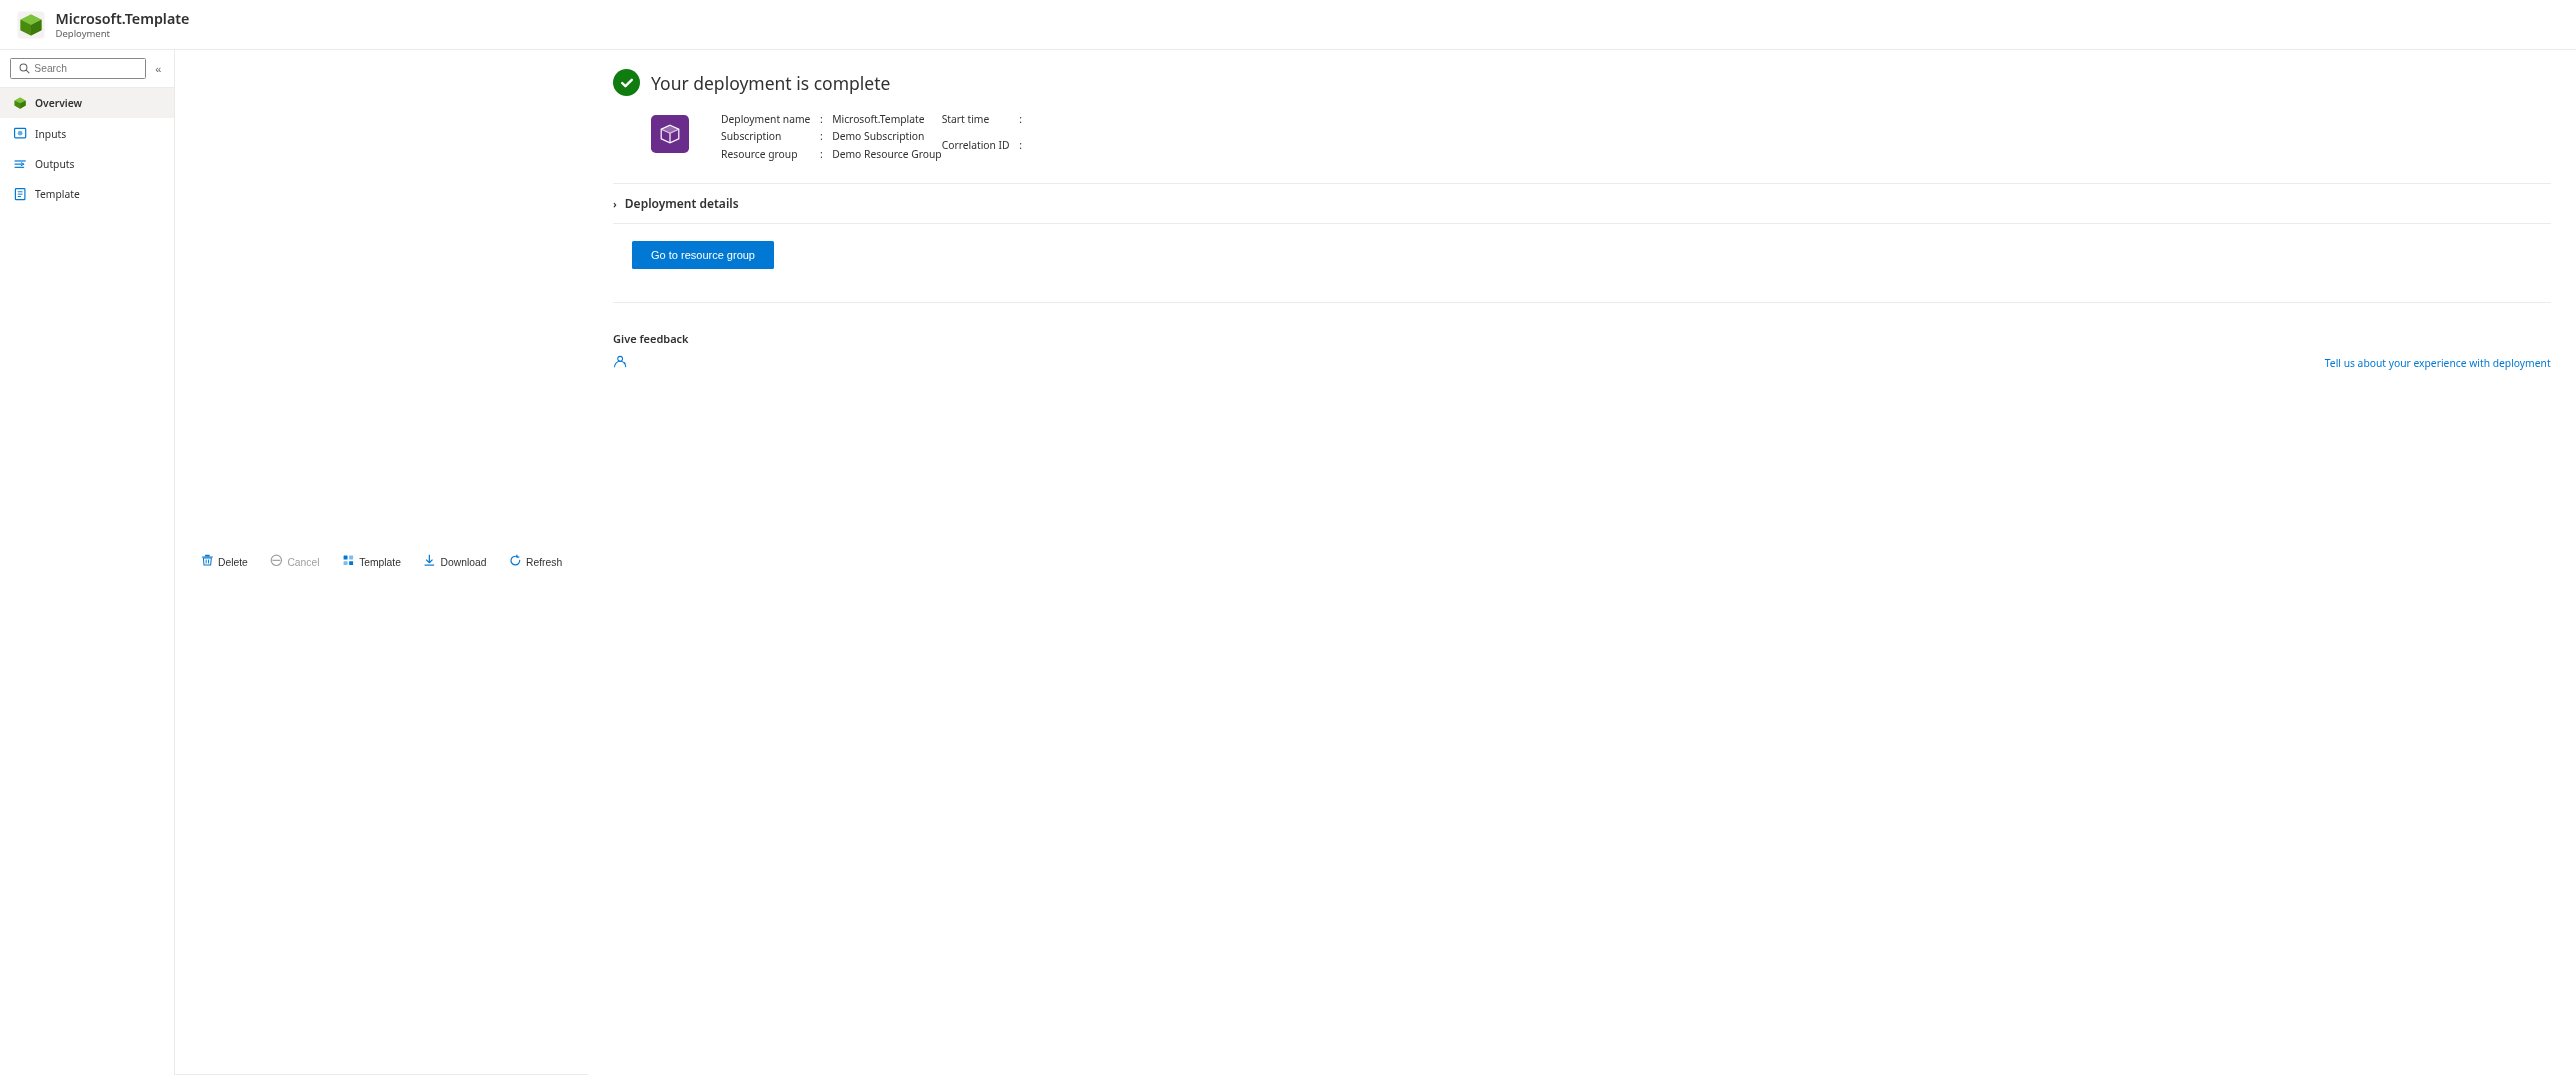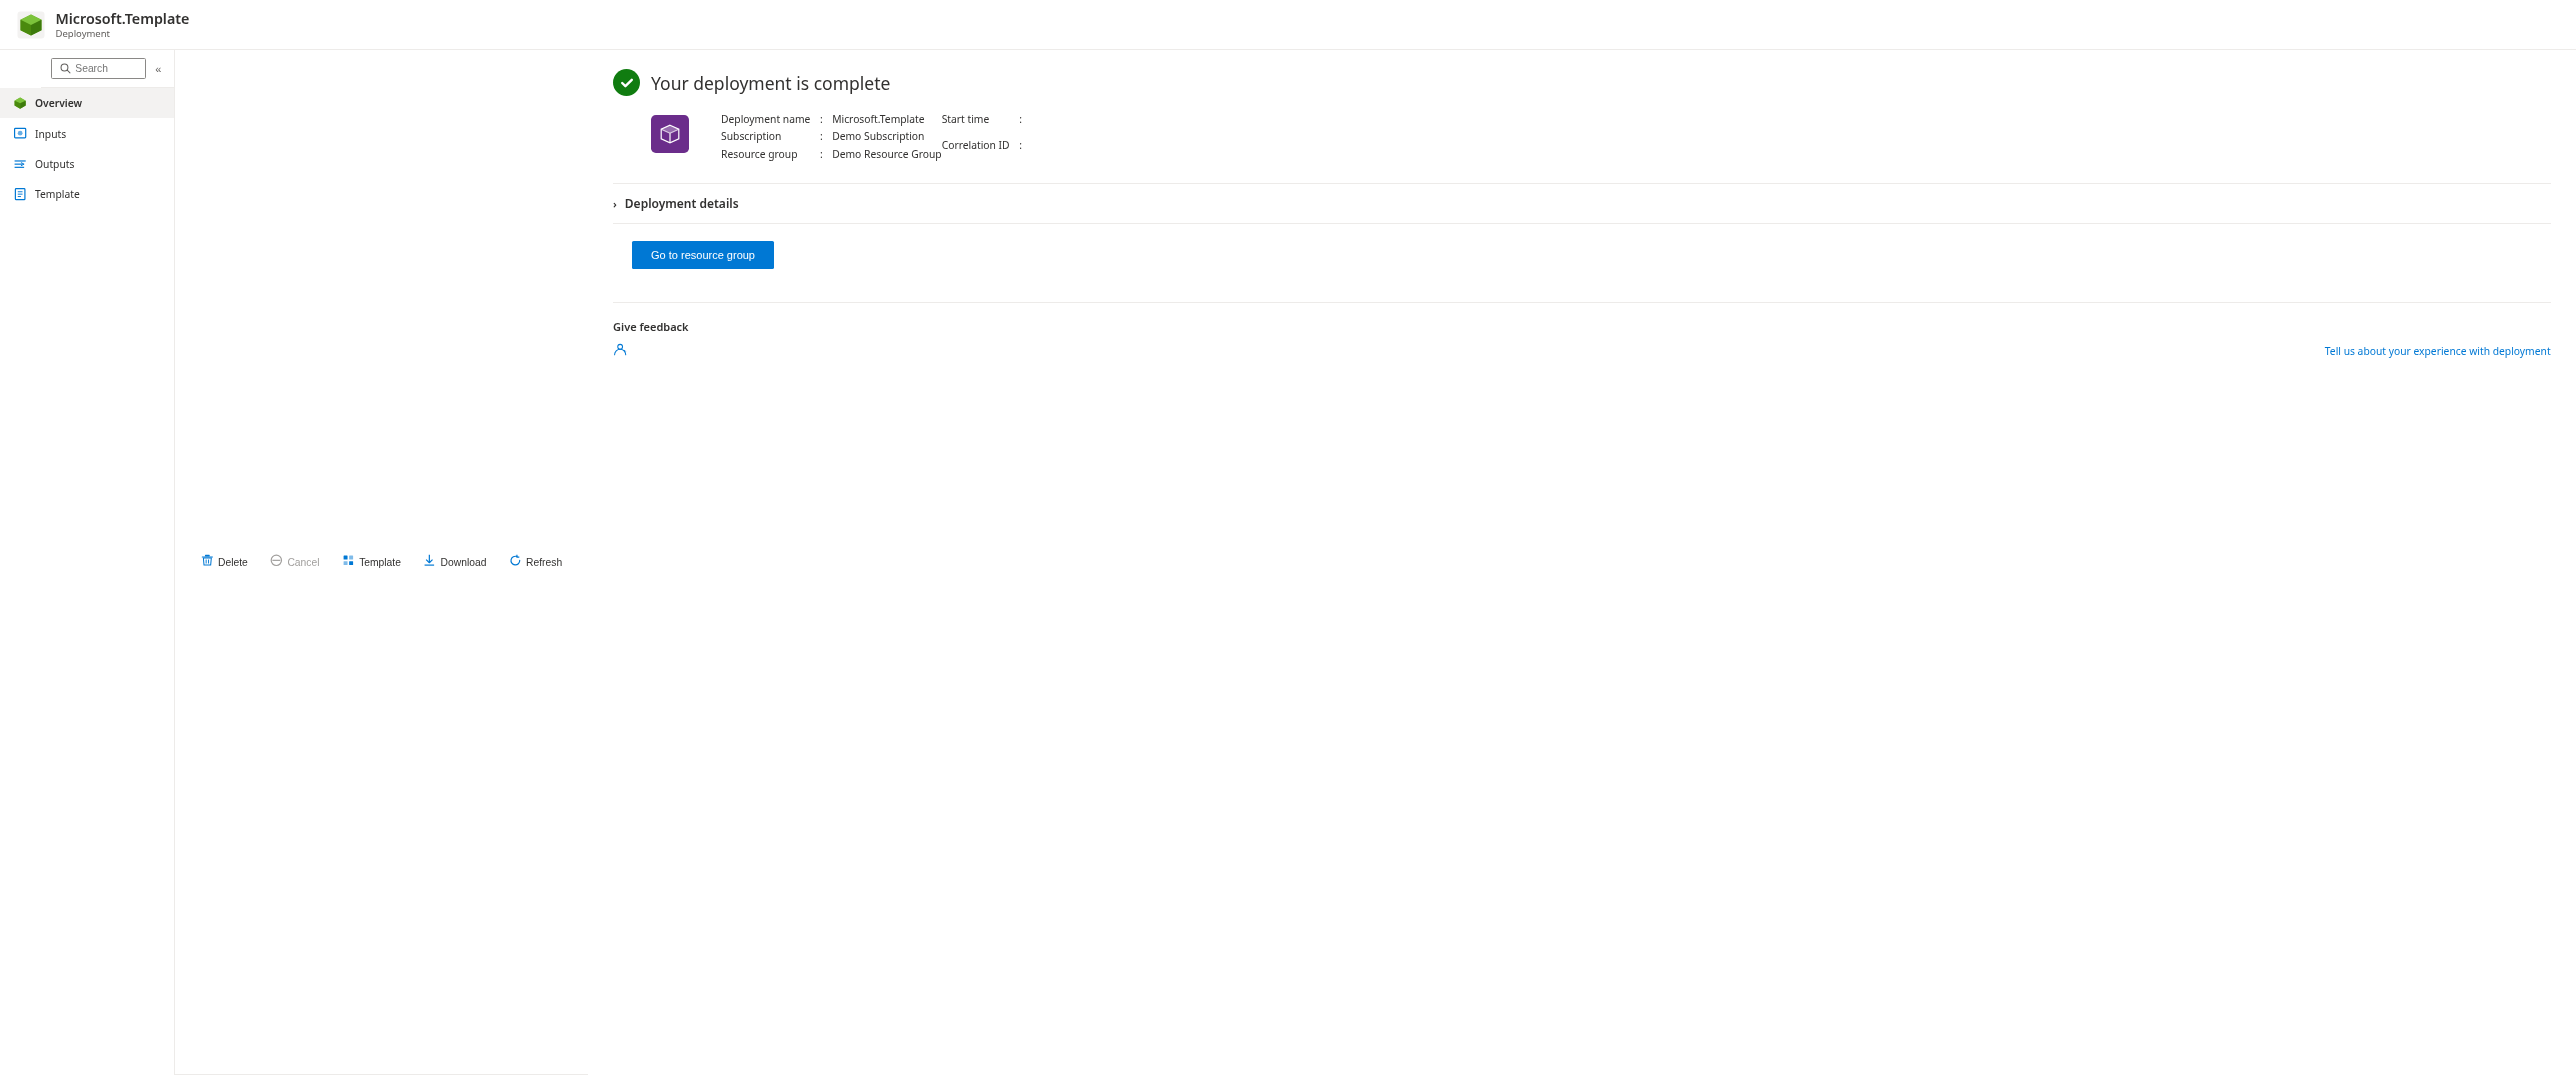--- a/index.html
+++ b/index.html
@@ -58,21 +58,20 @@
       border-right: 0.8px solid #edebe9;
       display: flex;
       flex-direction: column;
       overflow-y: auto;
     }
     .sidebar-search-area {
       padding: 8px 9.5px;
       border-bottom: 0.8px solid #edebe9;
       display: flex;
       gap: 6.4px;
-      margin-left: 41px;
     }
     .sidebar-search-input {
       flex: 1;
       border: 0.8px solid #8a8886;
       border-radius: 1.6px;
       padding: 4px 8px;
       font-size: 10.3px;
       color: #323130;
       outline: none;
       display: flex;
@@ -258,21 +257,21 @@
       cursor: pointer;
       margin-left: 19px;
       margin-top: 6.4px;
       font-weight: 400;
     }
 
     
     .feedback-section {
       margin-top: 22px;
       border-top: 0.8px solid #edebe9;
-      padding-top: 16px;
+      padding-top: 28px;
     }
     .feedback-title {
       font-size: 11px;
       font-weight: 600;
       color: #323130;
       margin-bottom: 8px;
     }
     .feedback-link {
       display: flex;
       align-items: center;

